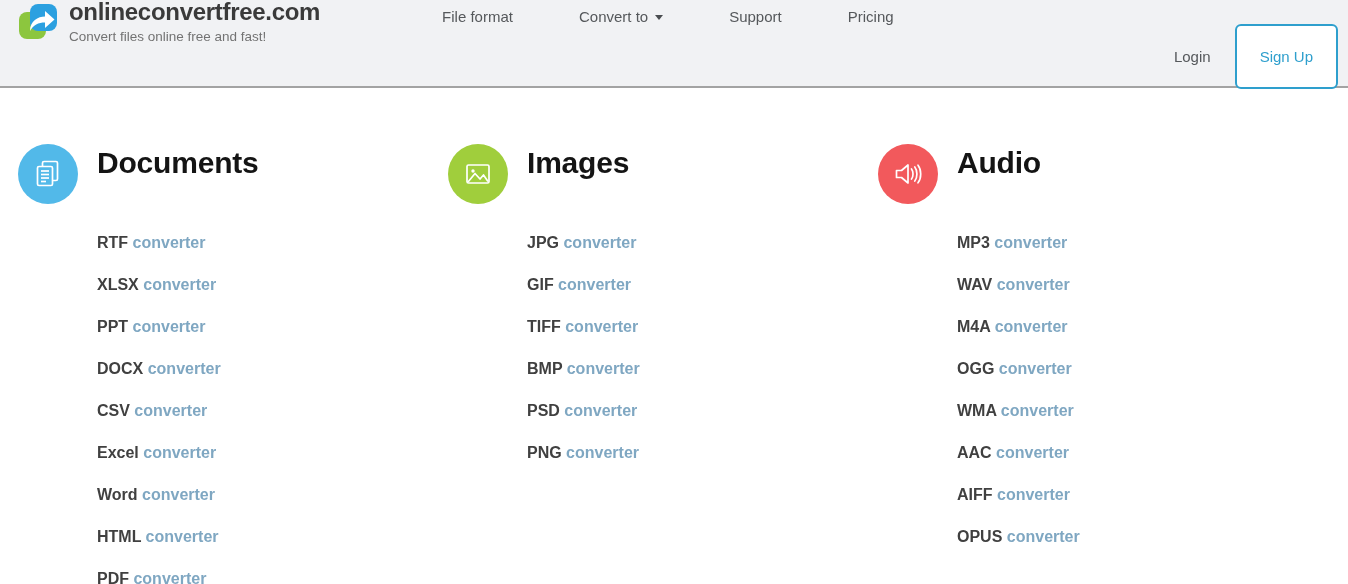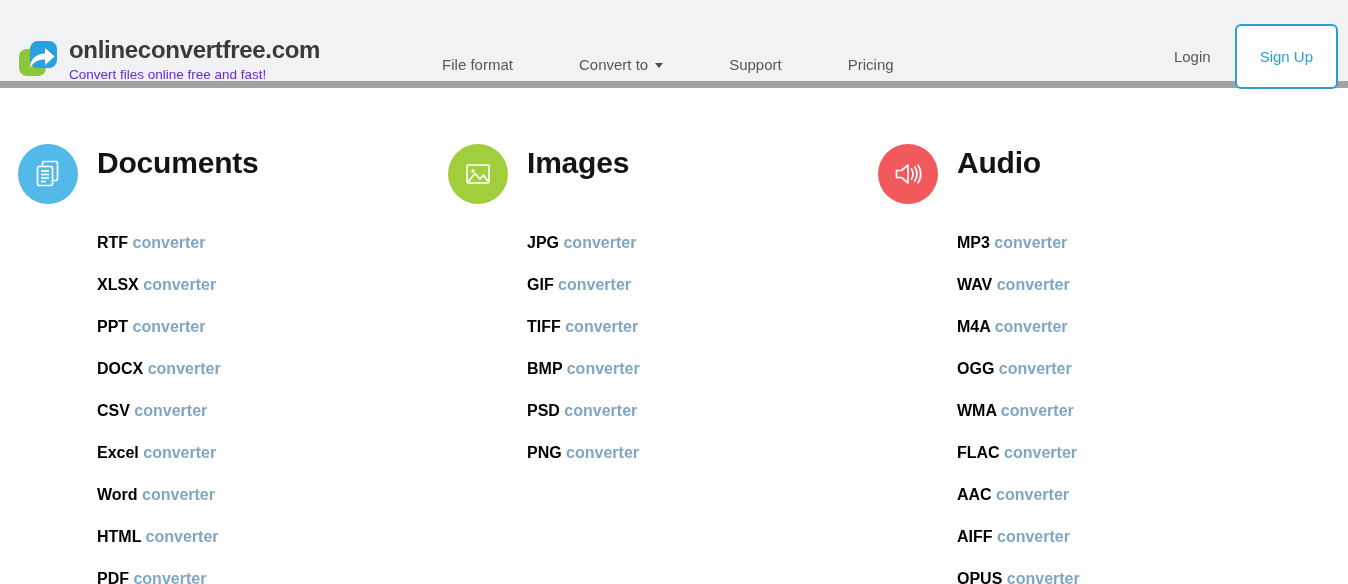--- a/index.html
+++ b/index.html
@@ -15,22 +15,22 @@
     font-family: "Liberation Sans", sans-serif;
     -webkit-font-smoothing: antialiased;
   }
 
   
   .header {
     position: relative;
     height: 88px;
     background: #f1f2f4;
     display: flex;
-    align-items: flex-end;
-    border-bottom: 7px solid #a3a3a3;
+    align-items: flex-start;
+    border-bottom: 2px solid #a3a3a3;
   }
 
   .brand {
     display: flex;
     align-items: center;
     margin-left: 18px;
     gap: 11px;
   }
   .brand-logo {
     width: 40px;
@@ -60,21 +60,21 @@
   .brand-text { line-height: 1; }
   .brand-title {
     font-size: 24px;
     font-weight: bold;
     color: #3a3a3a;
     letter-spacing: -0.3px;
     white-space: nowrap;
   }
   .brand-tagline {
     font-size: 13.5px;
-    color: #6d28d9;
+    color: #737373;
     margin-top: 6px;
     white-space: nowrap;
   }
 
   .nav {
     display: flex;
     align-items: center;
     margin-left: 122px;
     gap: 0;
   }
@@ -172,21 +172,21 @@
   }
   .links li { margin: 0; padding: 0; }
   .link-row {
     display: block;
     text-decoration: none;
     font-size: 16px;
     line-height: 42px;
     white-space: nowrap;
     cursor: pointer;
   }
-  .fmt { font-weight: bold; color: #000000; }
+  .fmt { font-weight: bold; color: #404040; }
   .cnv { color: #7fa7c2; font-weight: bold; }
 </style>
 </head>
 <body>
 
 <div class="header">
 
   <div class="brand">
     <div class="brand-logo">
       <div class="sq-green"></div>
@@ -326,23 +326,20 @@
       <li>
           <a class="link-row"><span class="fmt">M4A</span><span class="cnv"> converter</span></a>
         </li>
       <li>
           <a class="link-row"><span class="fmt">OGG</span><span class="cnv"> converter</span></a>
         </li>
       <li>
           <a class="link-row"><span class="fmt">WMA</span><span class="cnv"> converter</span></a>
         </li>
       <li>
-          <a class="link-row"><span class="fmt">FLAC</span><span class="cnv"> converter</span></a>
-        </li>
-      <li>
           <a class="link-row"><span class="fmt">AAC</span><span class="cnv"> converter</span></a>
         </li>
       <li>
           <a class="link-row"><span class="fmt">AIFF</span><span class="cnv"> converter</span></a>
         </li>
       <li>
           <a class="link-row"><span class="fmt">OPUS</span><span class="cnv"> converter</span></a>
         </li>
     </ul>
   </div>

